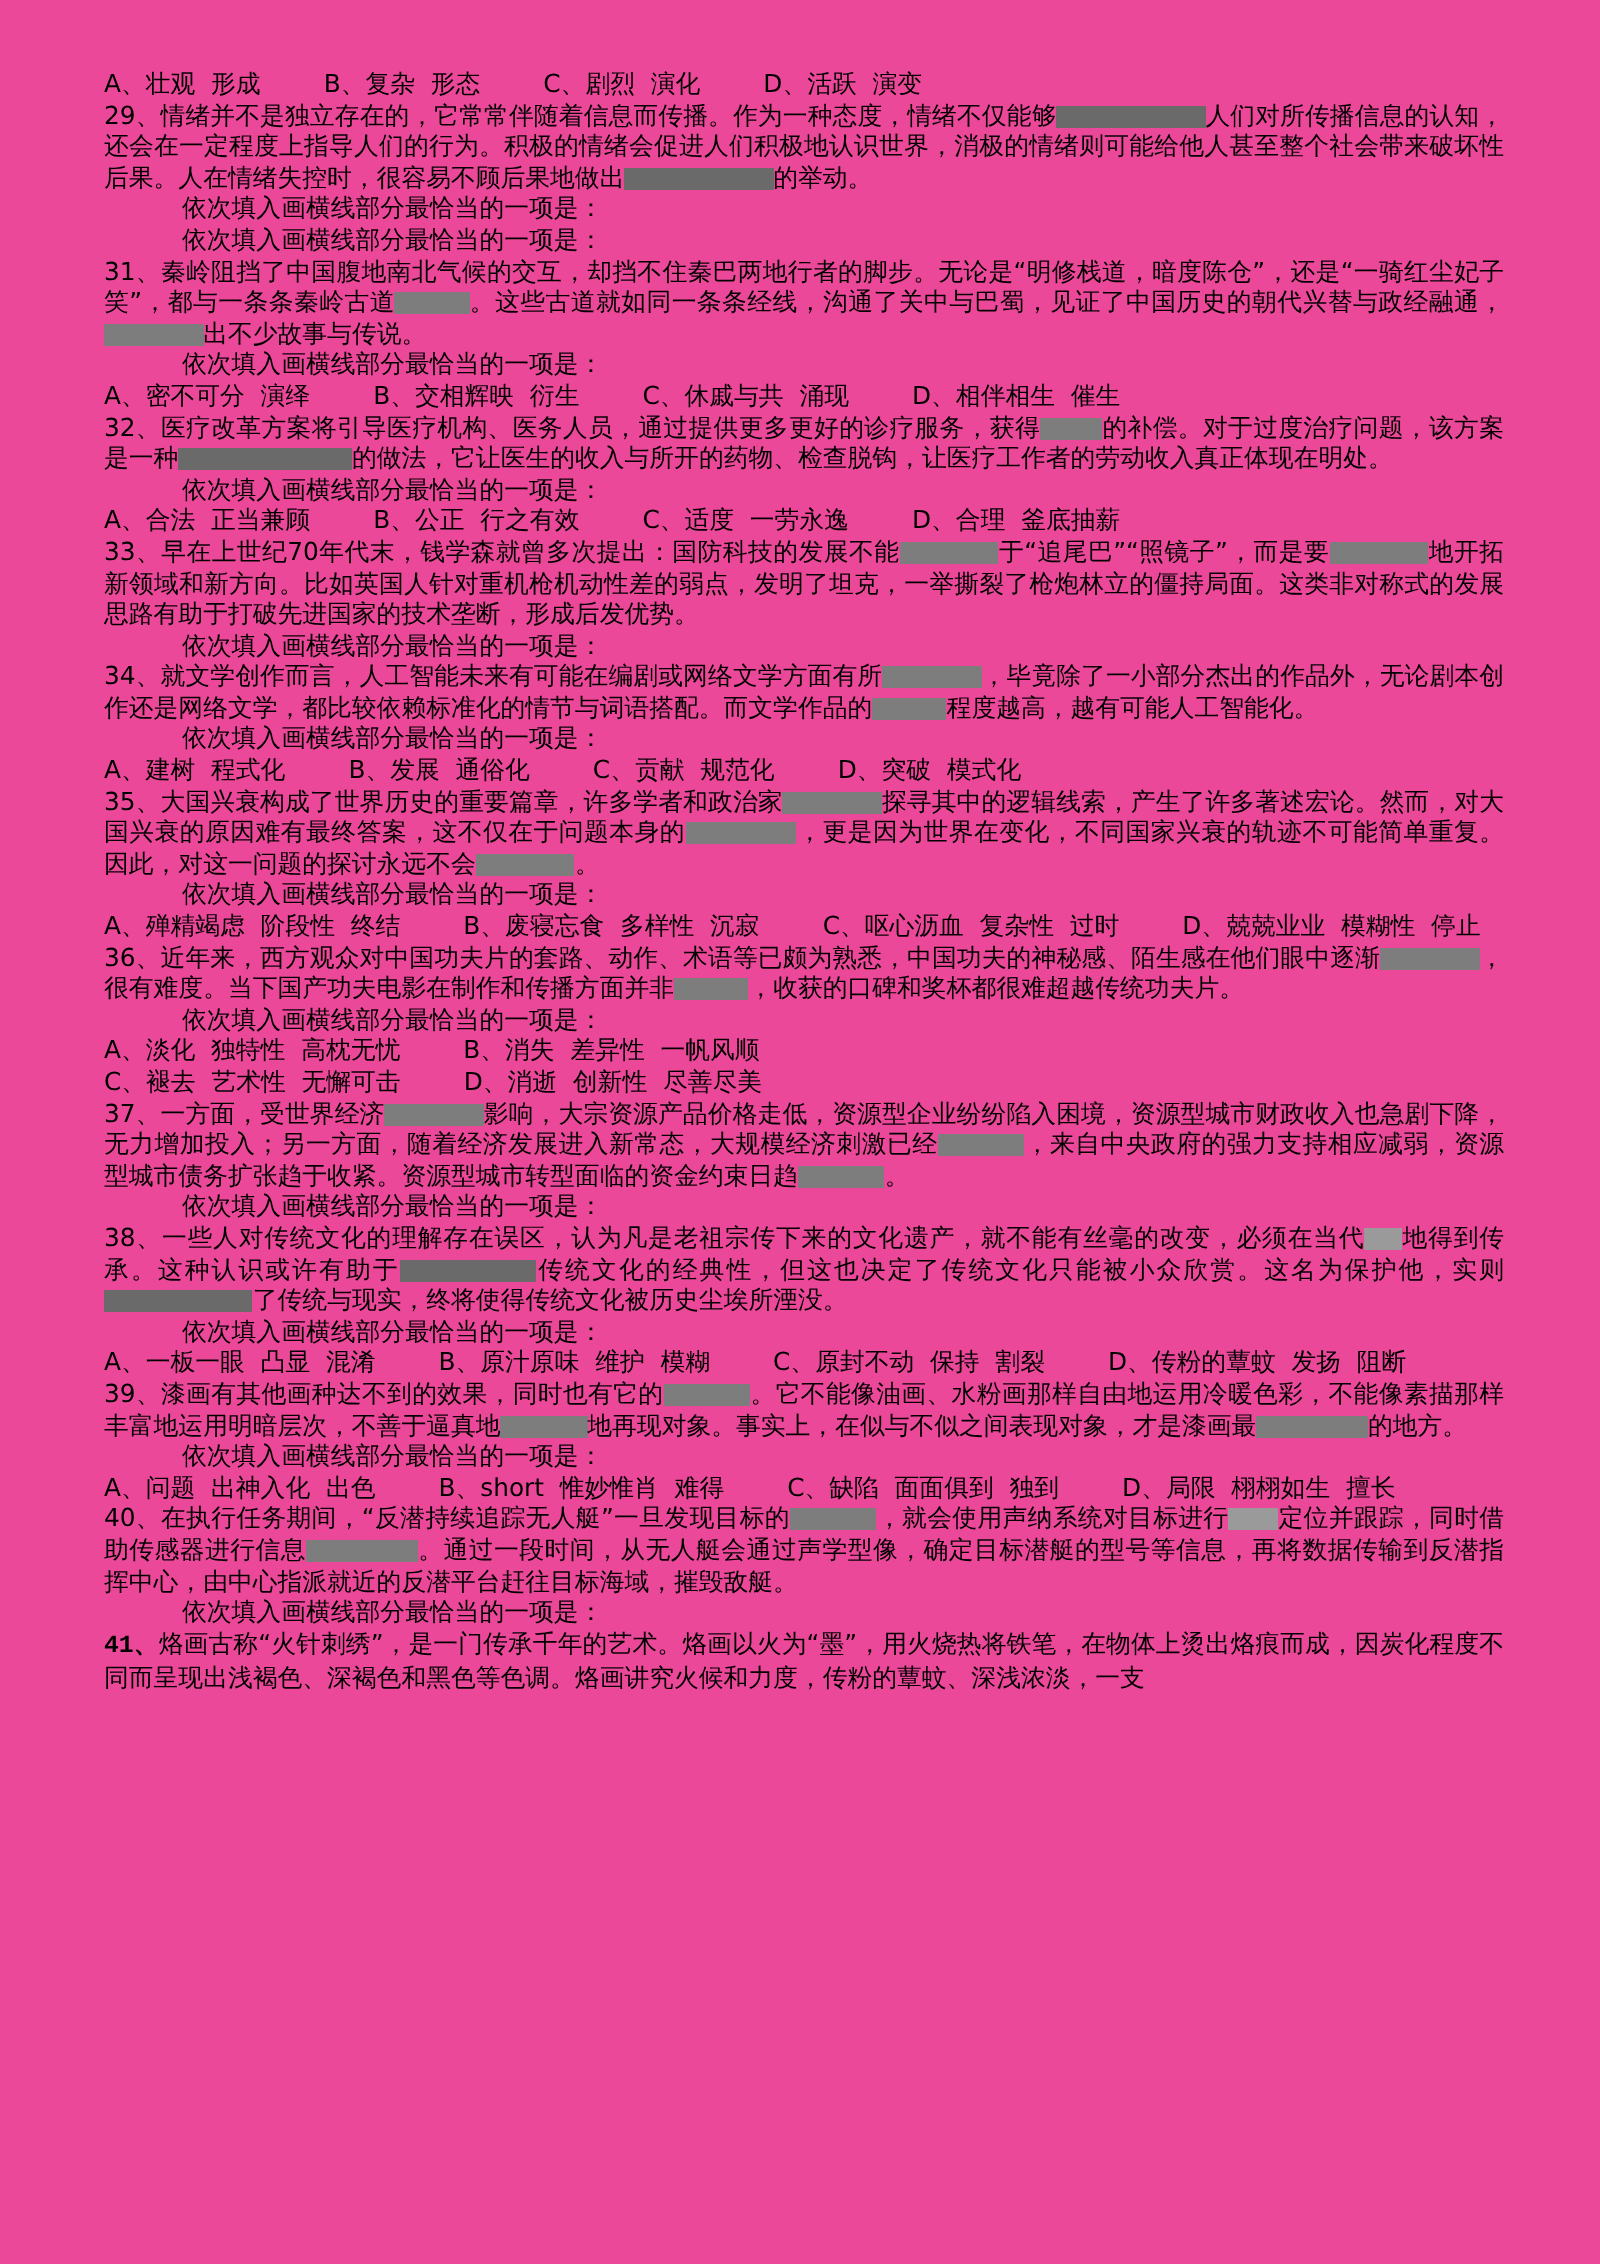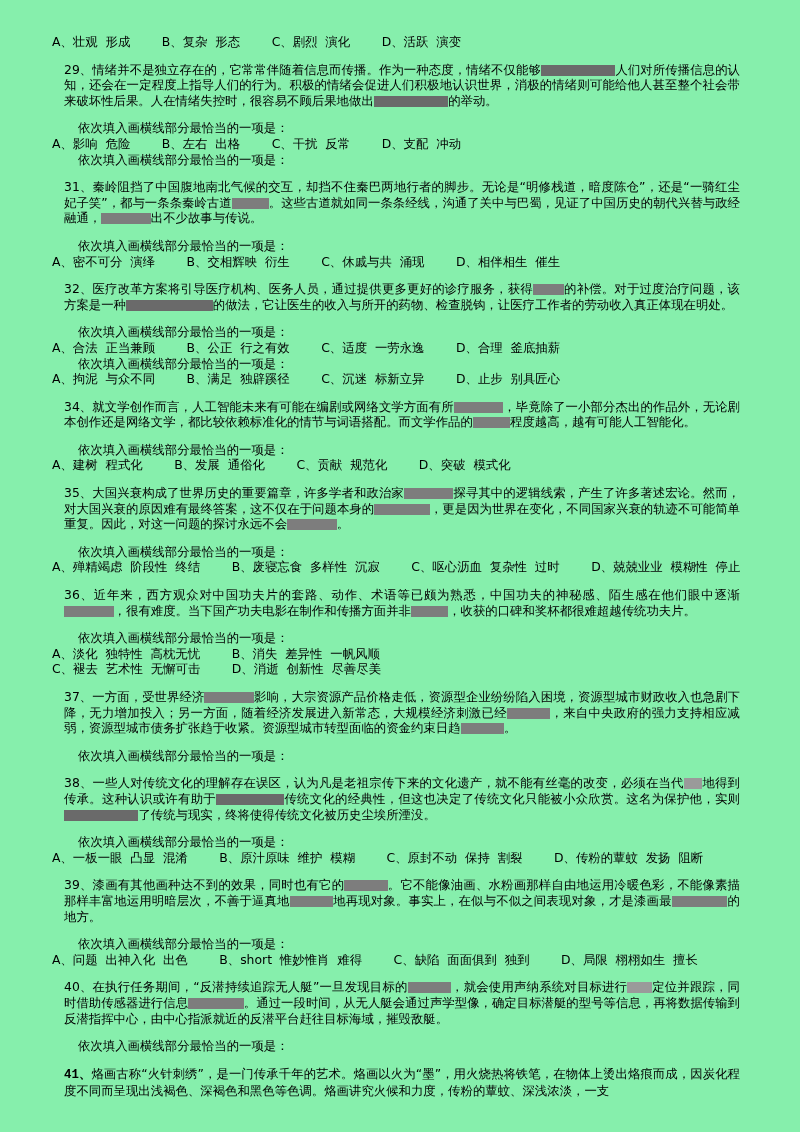--- a/index.html
+++ b/index.html
@@ -13,21 +13,21 @@
     font-family: "DejaVu Sans", "Liberation Sans", sans-serif;
     color: #000;
     overflow: hidden;
   }
   #page {
     position: relative;
     width: 800px;
     height: 1132px;
     box-sizing: border-box;
     padding: 34px 48px 10px 52px;
-    background: #86efac;
+    background: #ec4899;
   }
   .line {
     font-size: 12.4px;
     line-height: 15.6px;
     letter-spacing: 0px;
     white-space: pre-wrap;
     word-break: break-all;
     text-align: justify;
   }
   .qnum {
@@ -44,50 +44,49 @@
   .blk.light { background: #9a9a9a; }
   .blk.dark { background: #6a6a6a; }
   .opts {
     font-size: 12.4px;
     line-height: 15.6px;
     white-space: pre-wrap;
   }
   .prompt {
     font-size: 12.4px;
     line-height: 15.6px;
-    margin-left: 26px;
+    margin-left: 39px;
   }
   .para {
-    margin: 12px;
+    margin: 0;
     padding: 0;
   }
 </style>
 </head>
 <body>
 
 <div id="page">
 
   <div class="line opts">A、壮观  形成        B、复杂  形态        C、剧烈  演化        D、活跃  演变</div>
 
   <div class="line para">29、情绪并不是独立存在的，它常常伴随着信息而传播。作为一种态度，情绪不仅能够<span class="blk dark" style="width: 74.4px;"></span>人们对所传播信息的认知，还会在一定程度上指导人们的行为。积极的情绪会促进人们积极地认识世界，消极的情绪则可能给他人甚至整个社会带来破坏性后果。人在情绪失控时，很容易不顾后果地做出<span class="blk dark" style="width: 74.4px;"></span>的举动。</div>
   <div class="line prompt">依次填入画横线部分最恰当的一项是：</div>
-  <div class="line opts">A、影响  危险        B、左右  出格        C、干扰  反常        D、支配  冲动</div>
 
   <div class="line prompt">依次填入画横线部分最恰当的一项是：</div>
 
   <div class="line para">31、秦岭阻挡了中国腹地南北气候的交互，却挡不住秦巴两地行者的脚步。无论是“明修栈道，暗度陈仓”，还是“一骑红尘妃子笑”，都与一条条秦岭古道<span class="blk" style="width: 37.2px;"></span>。这些古道就如同一条条经线，沟通了关中与巴蜀，见证了中国历史的朝代兴替与政经融通，<span class="blk" style="width: 49.6px;"></span>出不少故事与传说。</div>
   <div class="line prompt">依次填入画横线部分最恰当的一项是：</div>
   <div class="line opts">A、密不可分  演绎        B、交相辉映  衍生        C、休戚与共  涌现        D、相伴相生  催生</div>
 
   <div class="line para">32、医疗改革方案将引导医疗机构、医务人员，通过提供更多更好的诊疗服务，获得<span class="blk" style="width: 31px;"></span>的补偿。对于过度治疗问题，该方案是一种<span class="blk dark" style="width: 86.8px;"></span>的做法，它让医生的收入与所开的药物、检查脱钩，让医疗工作者的劳动收入真正体现在明处。</div>
   <div class="line prompt">依次填入画横线部分最恰当的一项是：</div>
   <div class="line opts">A、合法  正当兼顾        B、公正  行之有效        C、适度  一劳永逸        D、合理  釜底抽薪</div>
 
+  <div class="line para">33、早在上世纪70年代末，钱学森就曾多次提出：国防科技的发展不能<span class="blk" style="width: 49.6px;"></span>于“追尾巴”“照镜子”，而是要<span class="blk" style="width: 49.6px;"></span>地开拓新领域和新方向。比如英国人针对重机枪机动性差的弱点，发明了坦克，一举撕裂了枪炮林立的僵持局面。这类非对称式的发展思路有助于打破先进国家的技术垄断，形成后发优势。</div>
   <div class="line prompt">依次填入画横线部分最恰当的一项是：</div>
-  <div class="line opts">A、拘泥  与众不同        B、满足  独辟蹊径        C、沉迷  标新立异        D、止步  别具匠心</div>
 
   <div class="line para">34、就文学创作而言，人工智能未来有可能在编剧或网络文学方面有所<span class="blk" style="width: 49.6px;"></span>，毕竟除了一小部分杰出的作品外，无论剧本创作还是网络文学，都比较依赖标准化的情节与词语搭配。而文学作品的<span class="blk" style="width: 37.2px;"></span>程度越高，越有可能人工智能化。</div>
   <div class="line prompt">依次填入画横线部分最恰当的一项是：</div>
   <div class="line opts">A、建树  程式化        B、发展  通俗化        C、贡献  规范化        D、突破  模式化</div>
 
   <div class="line para">35、大国兴衰构成了世界历史的重要篇章，许多学者和政治家<span class="blk" style="width: 49.6px;"></span>探寻其中的逻辑线索，产生了许多著述宏论。然而，对大国兴衰的原因难有最终答案，这不仅在于问题本身的<span class="blk" style="width: 55.8px;"></span>，更是因为世界在变化，不同国家兴衰的轨迹不可能简单重复。因此，对这一问题的探讨永远不会<span class="blk" style="width: 49.6px;"></span>。</div>
   <div class="line prompt">依次填入画横线部分最恰当的一项是：</div>
   <div class="line opts">A、殚精竭虑  阶段性  终结        B、废寝忘食  多样性  沉寂        C、呕心沥血  复杂性  过时        D、兢兢业业  模糊性  停止</div>
 
   <div class="line para">36、近年来，西方观众对中国功夫片的套路、动作、术语等已颇为熟悉，中国功夫的神秘感、陌生感在他们眼中逐渐<span class="blk" style="width: 49.6px;"></span>，很有难度。当下国产功夫电影在制作和传播方面并非<span class="blk" style="width: 37.2px;"></span>，收获的口碑和奖杯都很难超越传统功夫片。</div>

